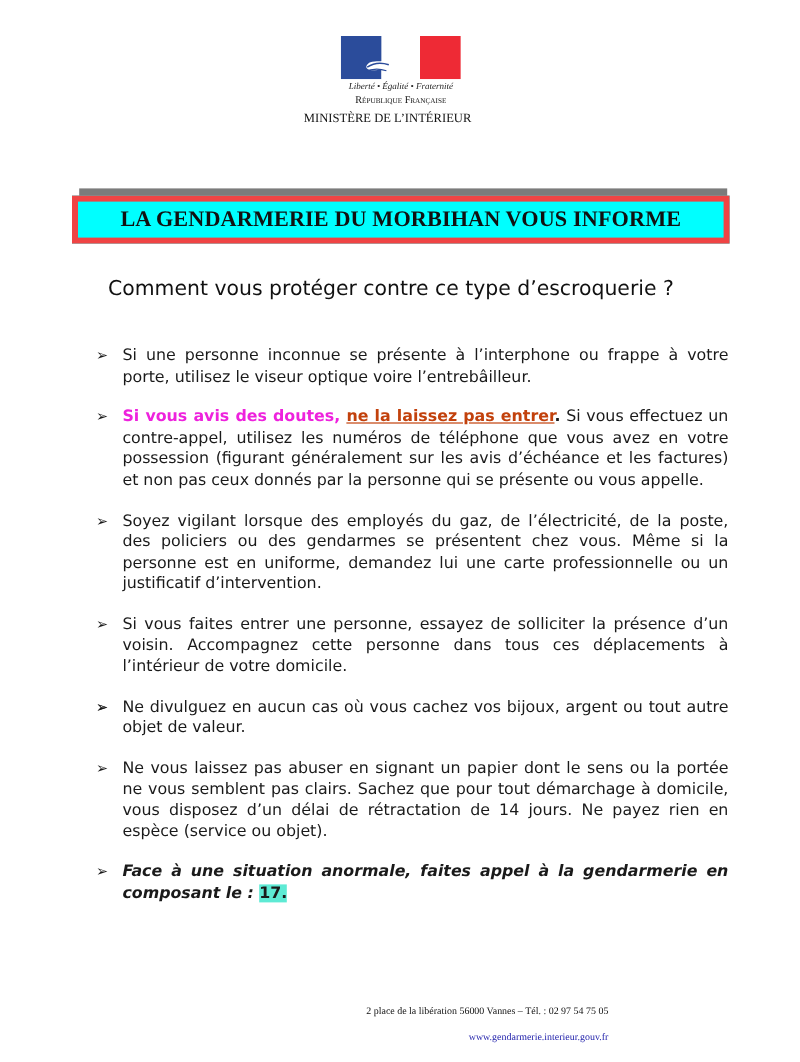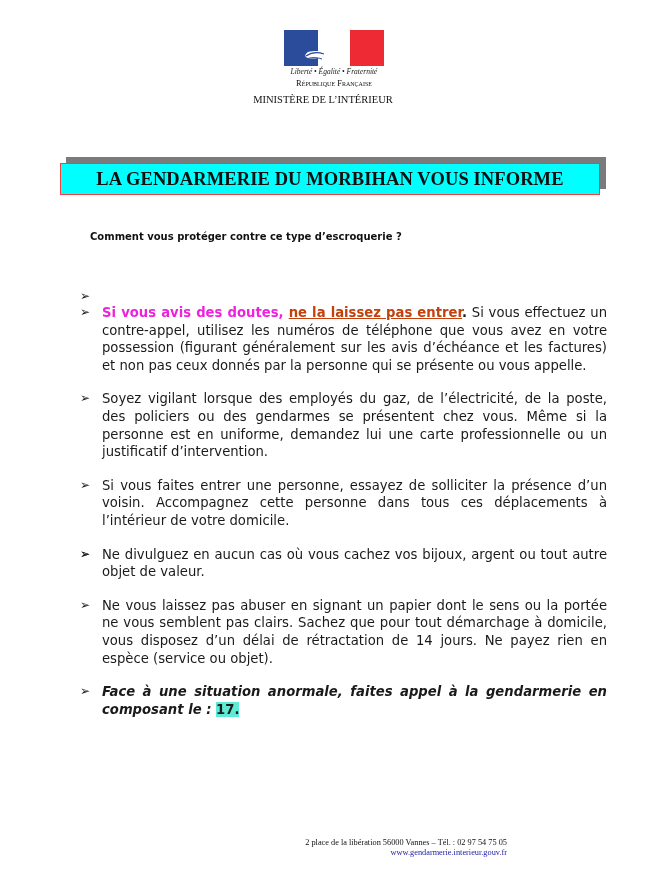--- a/index.html
+++ b/index.html
@@ -62,38 +62,38 @@
       height: 32px;
       background: #7b7b7b;
     }
     .banner {
       position: absolute;
       left: 60px;
       top: 163px;
       width: 538px;
       height: 30px;
       background: #00ffff;
-      border: 1px solid #ef4444;
+      border: 5px solid #ef4444;
       display: flex;
       align-items: center;
       justify-content: center;
       font-family: "Liberation Serif", serif;
       font-weight: bold;
       font-size: 18.5px;
       color: #111;
       letter-spacing: 0.1px;
       text-align: center;
     }
     .question {
       position: absolute;
       left: 90px;
       top: 231px;
       font-family: "DejaVu Sans", sans-serif;
-      font-weight: bold;
-      font-size: 10px;
+      font-weight: normal;
+      font-size: 17px;
       color: #111;
     }
     .bullets {
       position: absolute;
       left: 80px;
       top: 288px;
       width: 527px;
       margin: 0;
       padding: 0;
       list-style: none;
@@ -141,20 +141,21 @@
       width: 347px;
       text-align: right;
       font-family: "Liberation Serif", serif;
       font-size: 8.3px;
       line-height: 10px;
       color: #111;
     }
     .footer-link {
       color: #1a1aa8;
       display: block;
+      margin-top: 12px;
     }
   </style>
 </head>
 <body>
 
 <svg class="logo" viewBox="0 0 100 36">
   <rect x="0" y="0" width="34" height="36" fill="#2b4c9b"></rect>
   <rect x="34" y="0" width="34" height="36" fill="#ffffff"></rect>
   <rect x="66" y="0" width="34" height="36" fill="#ee2a35"></rect>
   <path d="M40 2 C52 0, 64 6, 62 16 C66 20, 62 22, 60 24 C58 28, 56 32, 50 36 L34 36 L34 28 C22 30, 18 26, 24 22 C30 20, 34 22, 38 20 C36 12, 36 6, 40 2 Z" fill="#ffffff"></path>
@@ -166,20 +167,21 @@
 <div class="ministry">MINISTÈRE DE L’INTÉRIEUR</div>
 
 <div class="banner-shadow"></div>
 <div class="banner">LA GENDARMERIE DU MORBIHAN VOUS INFORME</div>
 
 <div class="question">Comment vous protéger contre ce type d’escroquerie ?</div>
 
 <ul class="bullets">
   <li class="bullet">
     <span class="bullet-marker">➢</span>
+    <span>Si une personne inconnue se présente à l’interphone ou frappe à votre porte, utilisez le viseur optique voire l’entrebâilleur.</span>
   </li>
   <li class="bullet">
     <span class="bullet-marker">➢</span>
     <span class="pink">Si vous avis des doutes, </span><span class="pink-u">ne la laissez pas entrer</span><span style="font-weight:bold">.</span><span> Si vous effectuez un contre-appel, utilisez les numéros de téléphone que vous avez en votre possession (figurant généralement sur les avis d’échéance et les factures) et non pas ceux donnés par la personne qui se présente ou vous appelle.</span>
   </li>
   <li class="bullet">
     <span class="bullet-marker">➢</span>
     <span>Soyez vigilant lorsque des employés du gaz, de l’électricité, de la poste, des policiers ou des gendarmes se présentent chez vous. Même si la personne est en uniforme, demandez lui une carte professionnelle ou un justificatif d’intervention.</span>
   </li>
   <li class="bullet">

